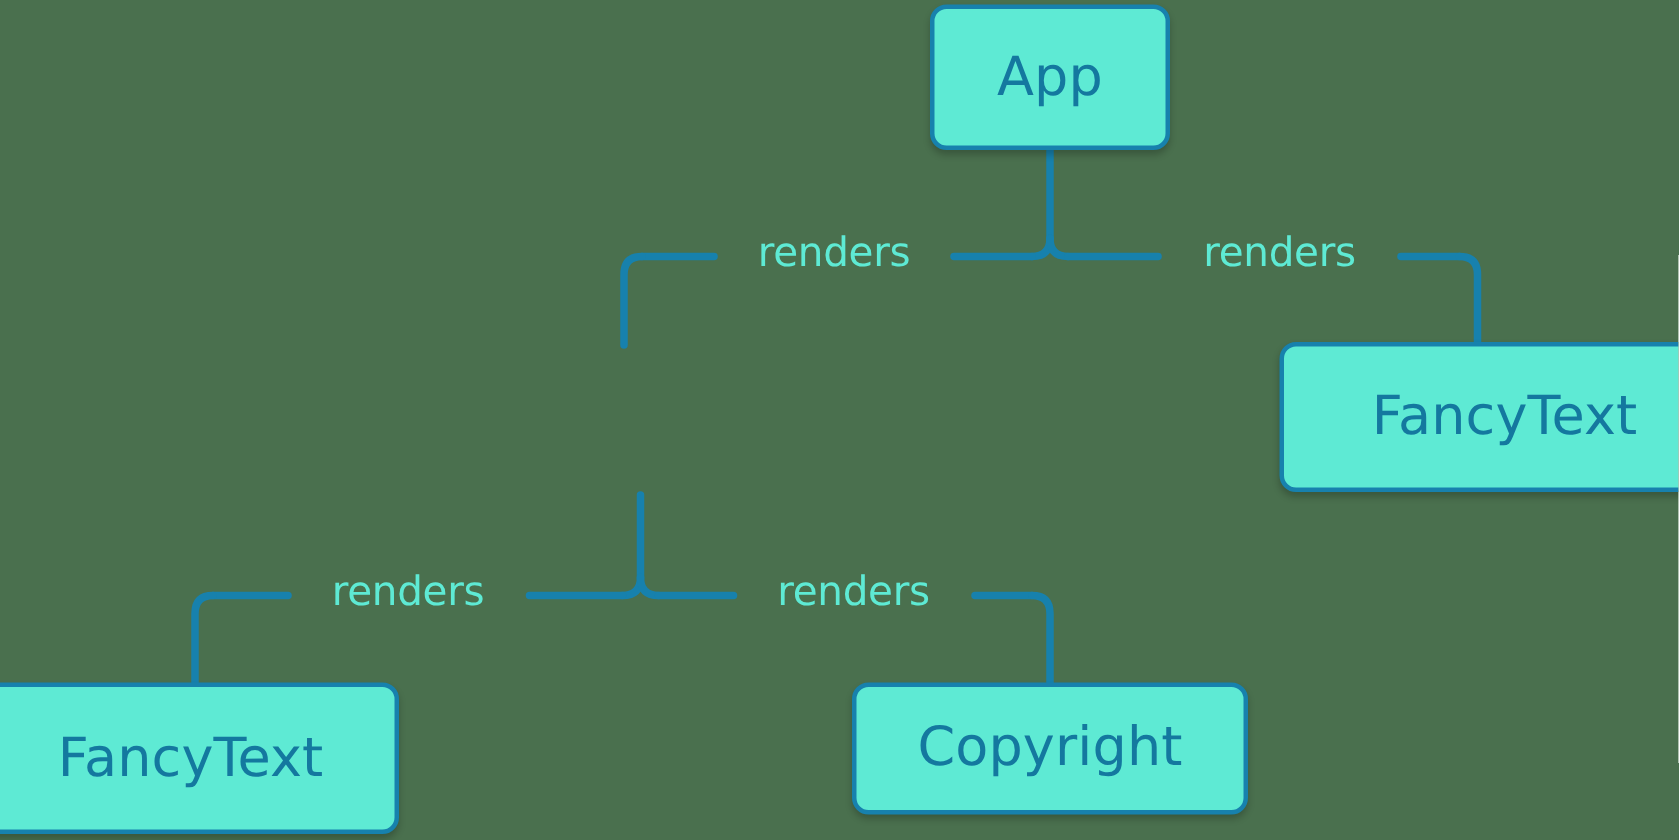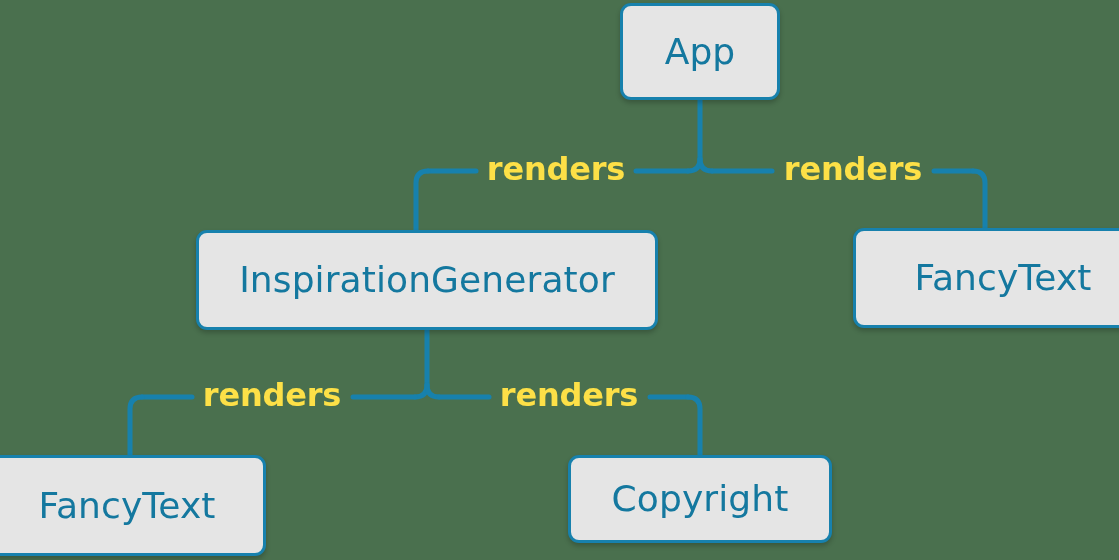--- a/index.html
+++ b/index.html
@@ -19,21 +19,21 @@
     position: absolute;
     left: 0;
     top: 0;
     width: 1119px;
     height: 560px;
     pointer-events: none;
   }
   .node {
     position: absolute;
     box-sizing: border-box;
-    background: #e5e5e5;
+    background: #5eead4;
     border: 3px solid #1781ad;
     border-radius: 11px;
     display: flex;
     align-items: center;
     justify-content: center;
     box-shadow: 0 3px 5px rgba(0,0,0,0.22);
     z-index: 3;
   }
   .node-label {
     color: #14789f;
@@ -44,23 +44,23 @@
     line-height: 1;
   }
   .node-app       { left: 620px; top: 3px;   width: 160px; height: 97px; }
   .node-inspgen   { left: 196px; top: 230px; width: 462px; height: 100px; }
   .node-fancy-r   { left: 853px; top: 228px; width: 300px; height: 100px; }
   .node-fancy-bl  { left: -12px; top: 455px; width: 278px; height: 101px; }
   .node-copyright { left: 568px; top: 455px; width: 264px; height: 88px; }
 
   .edge-label {
     position: absolute;
-    color: #fde047;
-    font-size: 32px;
-    font-weight: 700;
+    color: #5eead4;
+    font-size: 27px;
+    font-weight: 400;
     letter-spacing: -0.2px;
     white-space: nowrap;
     line-height: 1;
     transform: translate(-50%, -50%);
     z-index: 4;
   }
   .lbl-a { left: 556px; top: 169px; }
   .lbl-b { left: 853px; top: 169px; }
   .lbl-c { left: 272px; top: 395px; }
   .lbl-d { left: 569px; top: 395px; }
@@ -100,23 +100,20 @@
       <path d="M 439 397 L 489 397"></path>
       <path d="M 650 397 L 688 397"></path>
       <path d="M 688 397 Q 700 397 700 409 L 700 455"></path>
     </g>
   </svg>
 
   <div class="node node-app">
     <span class="node-label">App</span>
   </div>
 
-  <div class="node node-inspgen">
-    <span class="node-label">InspirationGenerator</span>
-  </div>
 
   <div class="node node-fancy-r">
     <span class="node-label">FancyText</span>
   </div>
 
   <div class="node node-fancy-bl">
     <span class="node-label">FancyText</span>
   </div>
 
   <div class="node node-copyright">

